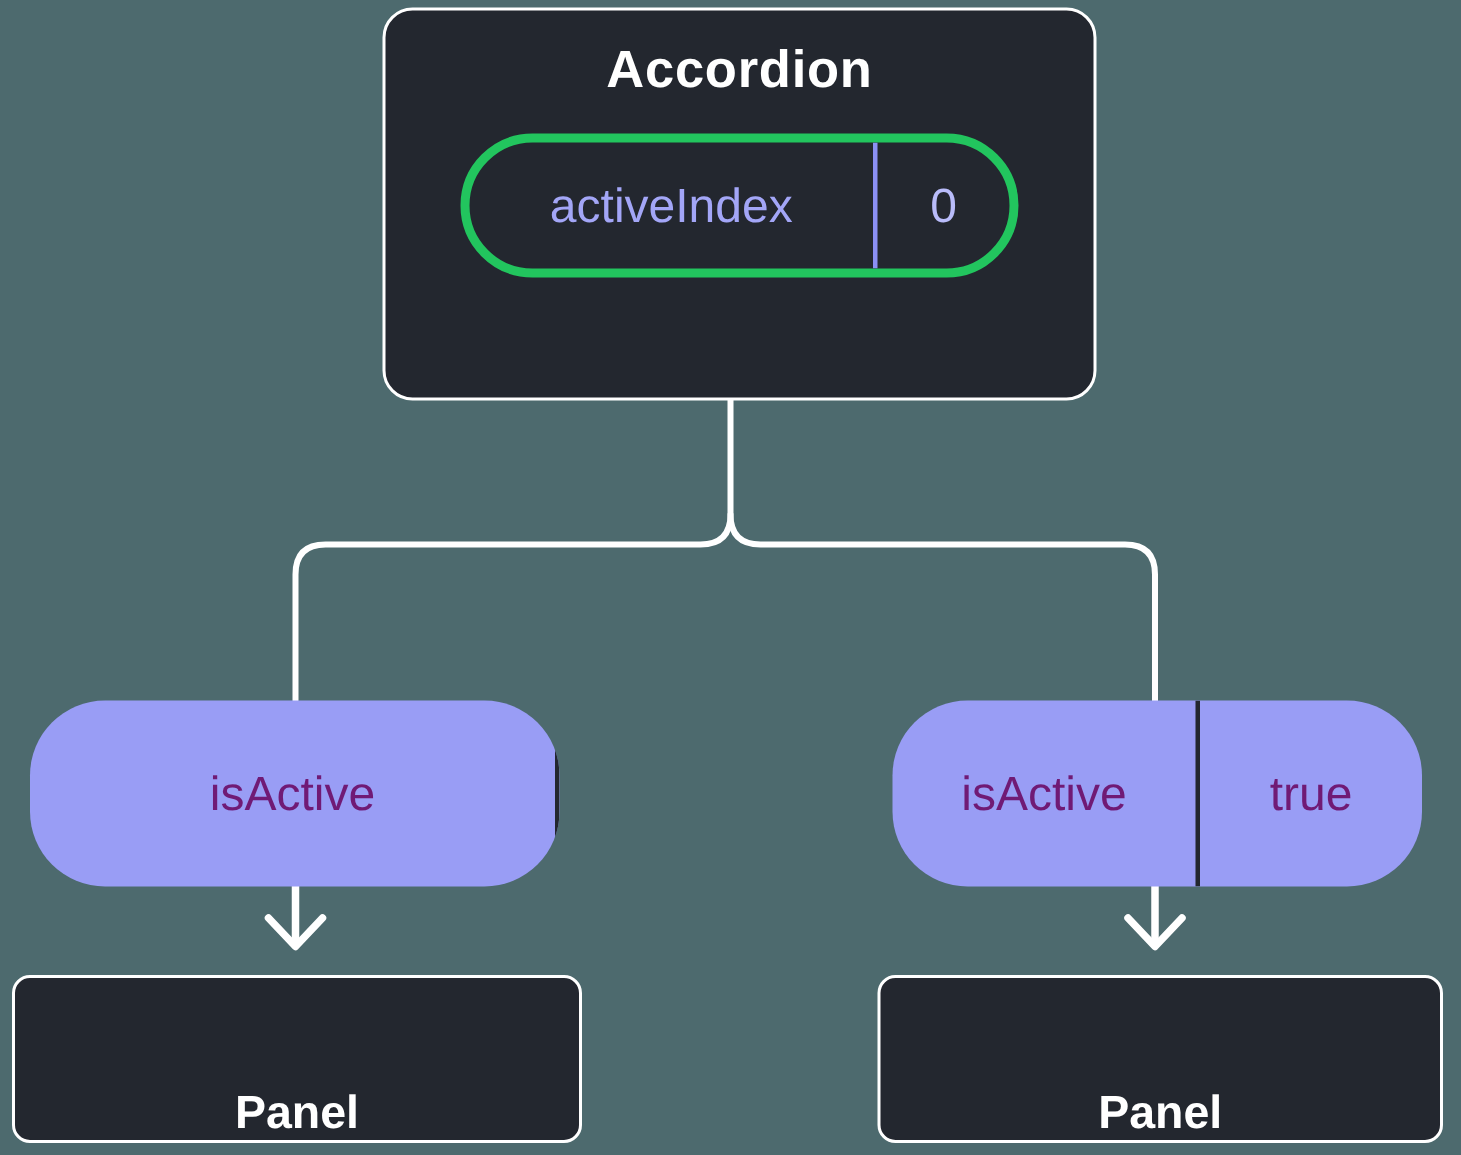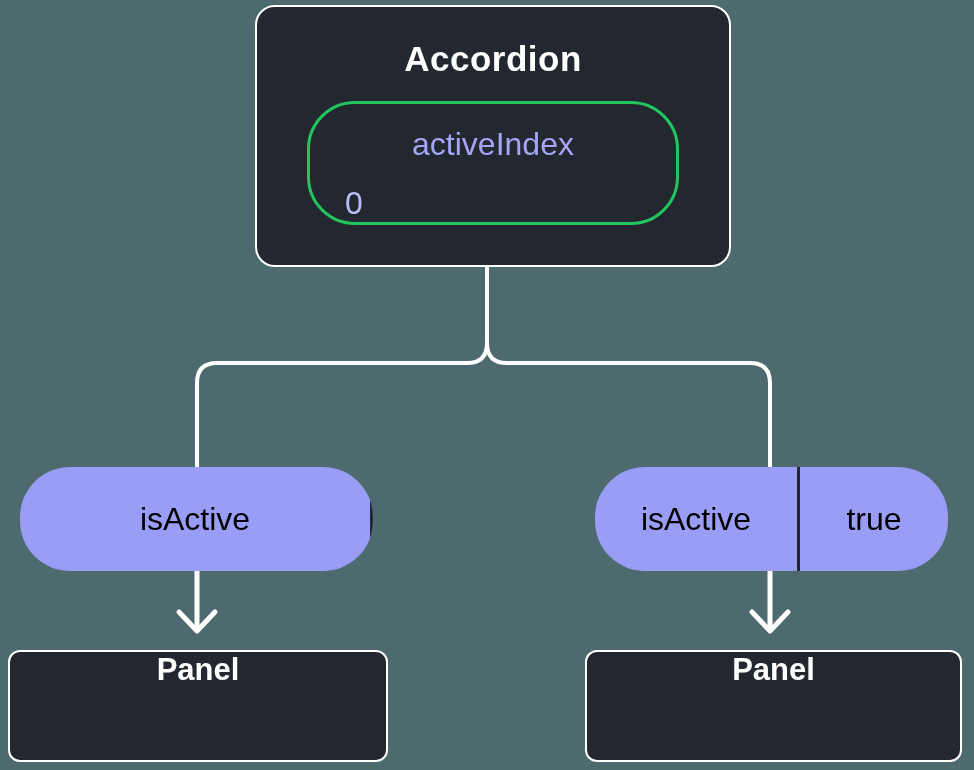--- a/index.html
+++ b/index.html
@@ -33,52 +33,51 @@
   .node-root {
     left: 255px; top: 5px;
     width: 476px; height: 262px;
     border-radius: 20px;
     display: flex;
     flex-direction: column;
     align-items: center;
     justify-content: flex-start;
   }
   .node-root .node-title {
-    margin-top: 32px;
+    margin-top: 20px;
     font-size: 35px;
     font-weight: 600;
     letter-spacing: 0.5px;
   }
   .node-panel {
     border-radius: 12px;
     display: flex;
-    align-items: flex-start;
+    align-items: flex-end;
     justify-content: center;
     font-size: 31px;
     font-weight: 600;
   }
   .node-panel-left  { left: 8px;   top: 650px; width: 380px; height: 112px; }
   .node-panel-right { left: 585px; top: 650px; width: 377px; height: 112px; }
 
   
   .pill {
     box-sizing: border-box;
     display: flex;
     align-items: stretch;
     overflow: hidden;
   }
   .pill-outline {
     margin-top: 22px;
     width: 372px;
-    height: 124px;
-    border: 3px solid #22c55e;
+    height: 96px;
+    border: 6px solid #22c55e;
     border-radius: 48px;
     background: transparent;
     color: #a3a6f7;
-    flex-direction: column;
   }
   .pill-outline .pill-name {
     flex: 1;
     display: flex;
     align-items: center;
     justify-content: center;
     font-size: 32px;
   }
   .pill-outline .pill-divider {
     width: 3px;
@@ -88,24 +87,24 @@
     width: 88px;
     display: flex;
     align-items: center;
     justify-content: center;
     font-size: 32px;
     color: #b9bcfa;
   }
   .pill-solid {
     position: absolute;
     width: 353px;
-    height: 104px;
+    height: 124px;
     border-radius: 50px;
     background: #999df5;
-    color: #000000;
+    color: #701a75;
   }
   .pill-solid .pill-name {
     flex: 1;
     display: flex;
     align-items: center;
     justify-content: center;
     font-size: 32px;
   }
   .pill-solid .pill-divider {
     width: 3px;

